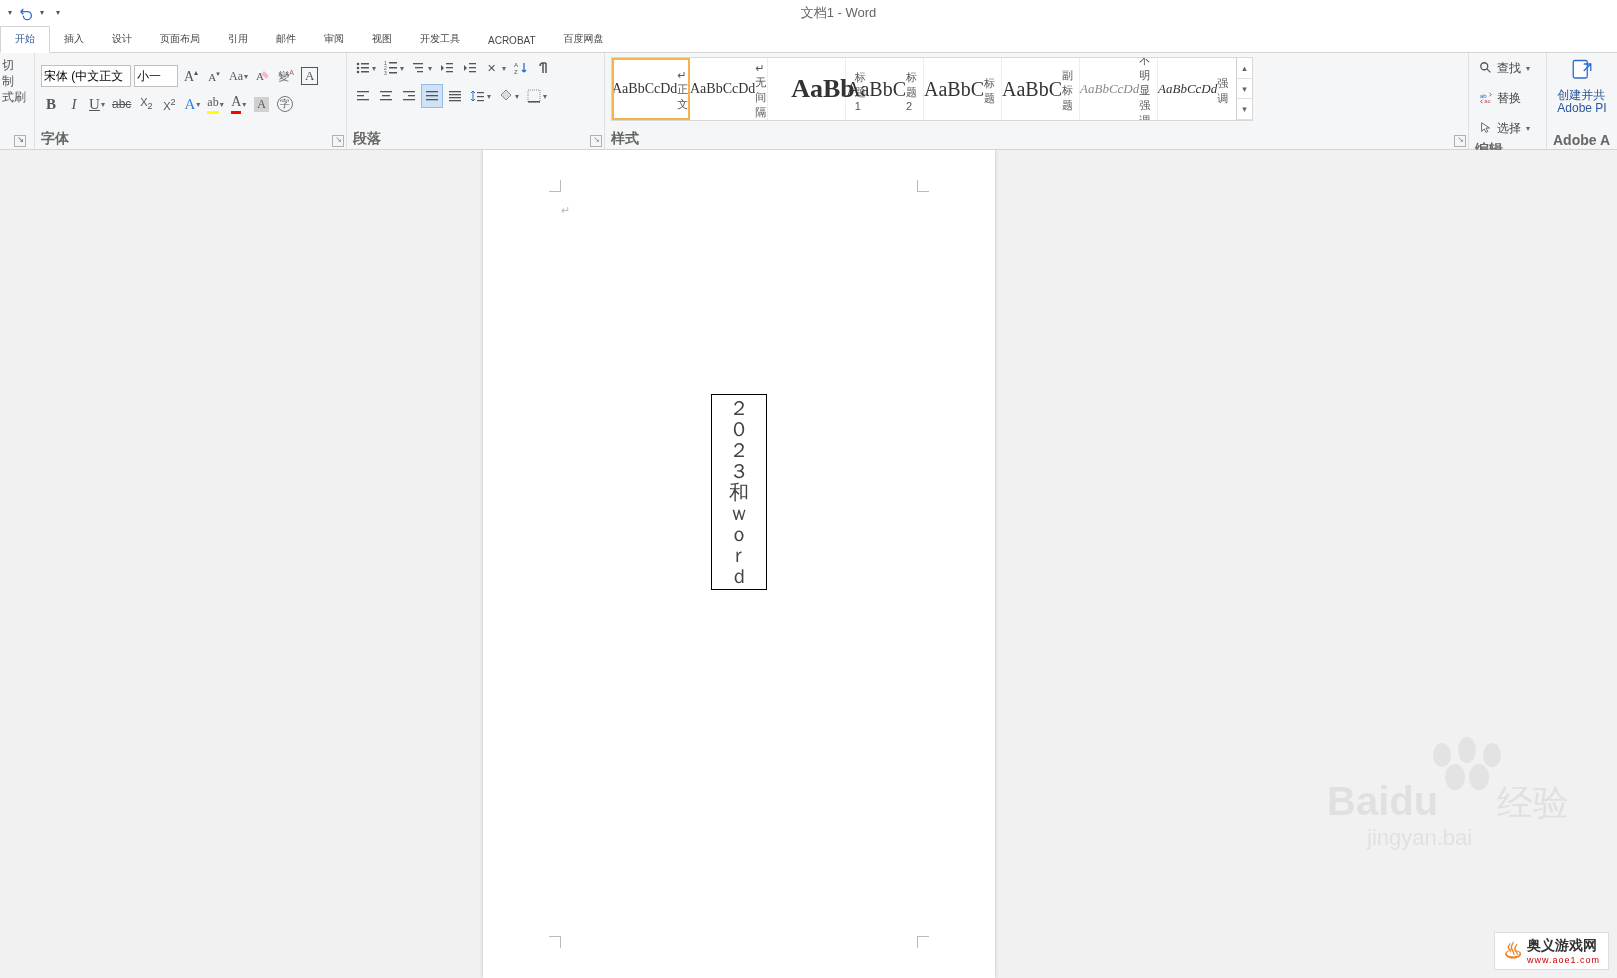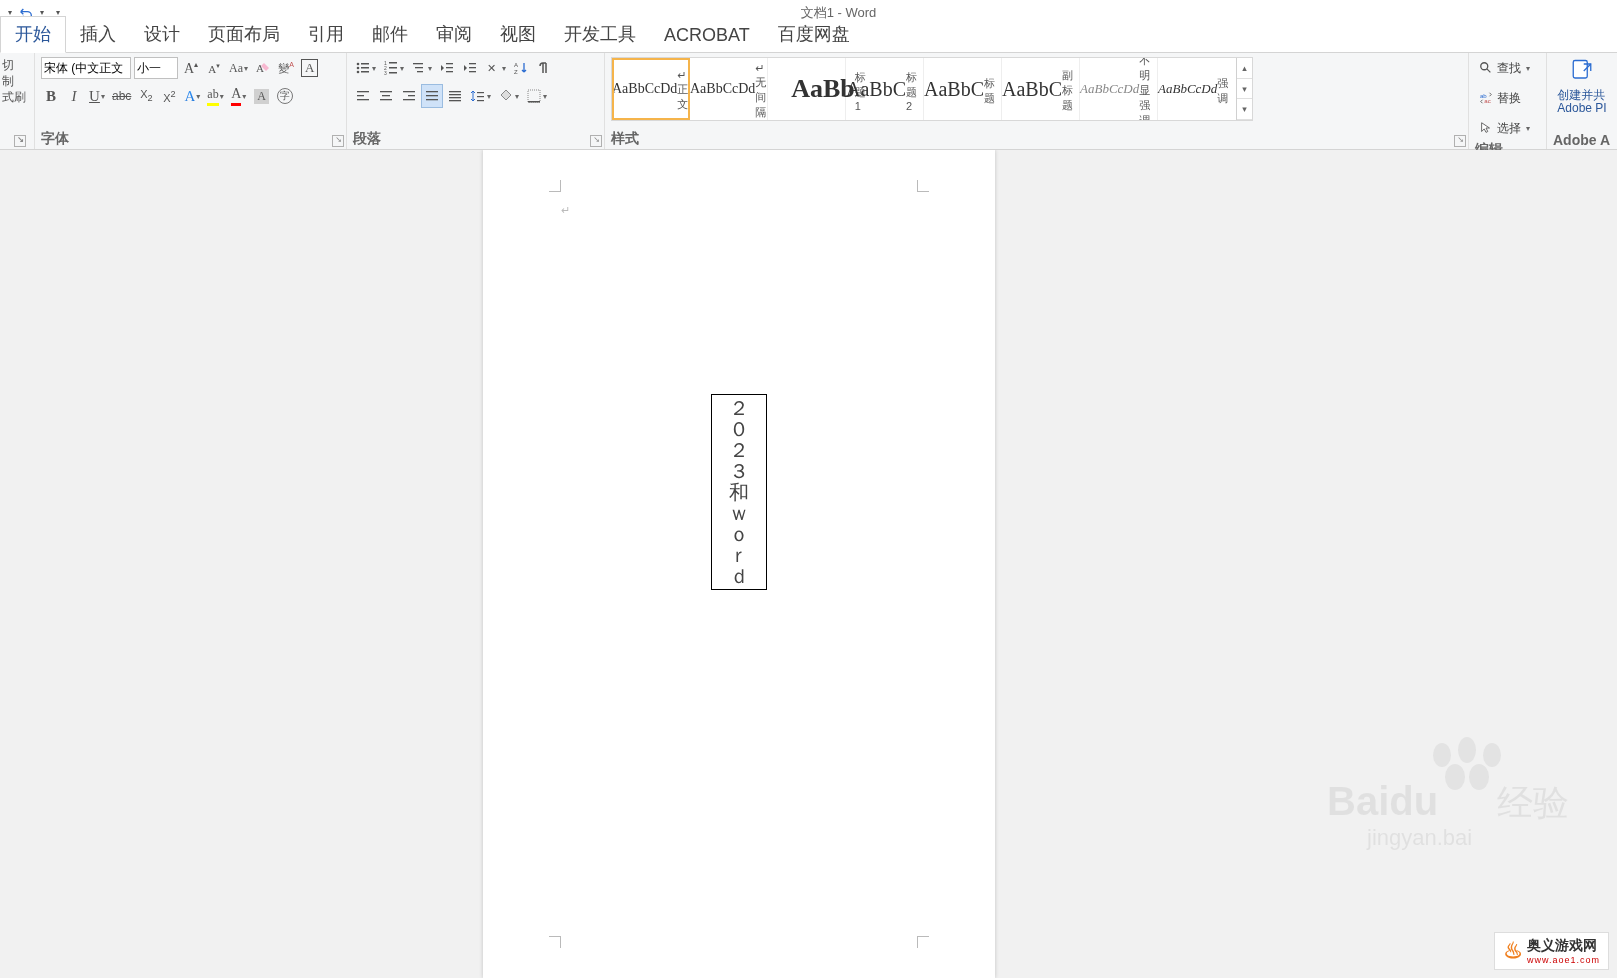--- a/index.html
+++ b/index.html
@@ -30,21 +30,21 @@
   .tab-row {
     display: flex;
     align-items: flex-end;
     height: 28px;
     background: #fff;
     border-bottom: 1px solid #d4d4d4;
     padding-left: 0;
   }
   .tab {
     padding: 5px 14px 6px 14px;
-    font-size: 18px;
+    font-size: 10px;
     color: #444;
     cursor: pointer;
     position: relative;
   }
   .tab.active {
     background: #fff;
     color: #2b579a;
     border: 1px solid #d4d4d4;
     border-bottom: 1px solid #fff;
     margin-bottom: -1px;
@@ -190,21 +190,21 @@
         <div>制</div>
         <div>式刷</div>
       </div>
     </div>
     <div class="group-label">&nbsp;
       <span class="dialog-launcher"></span>
     </div>
   </div>
 
   <div class="group" style="width:312px;">
-    <div class="group-body col" style="gap:6px;">
+    <div class="group-body col" style="gap:6px;margin-top:8px;">
       <div class="row">
         <input class="combo font-combo" value="宋体 (中文正文" style="">
         <input class="combo size-combo" value="小一" style="">
         <span class="btn" title="grow">
             <span style="font-size:14px;font-family:serif;">A<sup style="font-size:8px;">▴</sup></span>
           </span>
         <span class="btn">
             <span style="font-size:11px;font-family:serif;">A<sup style="font-size:7px;">▾</sup></span>
           </span>
         <span class="btn">

